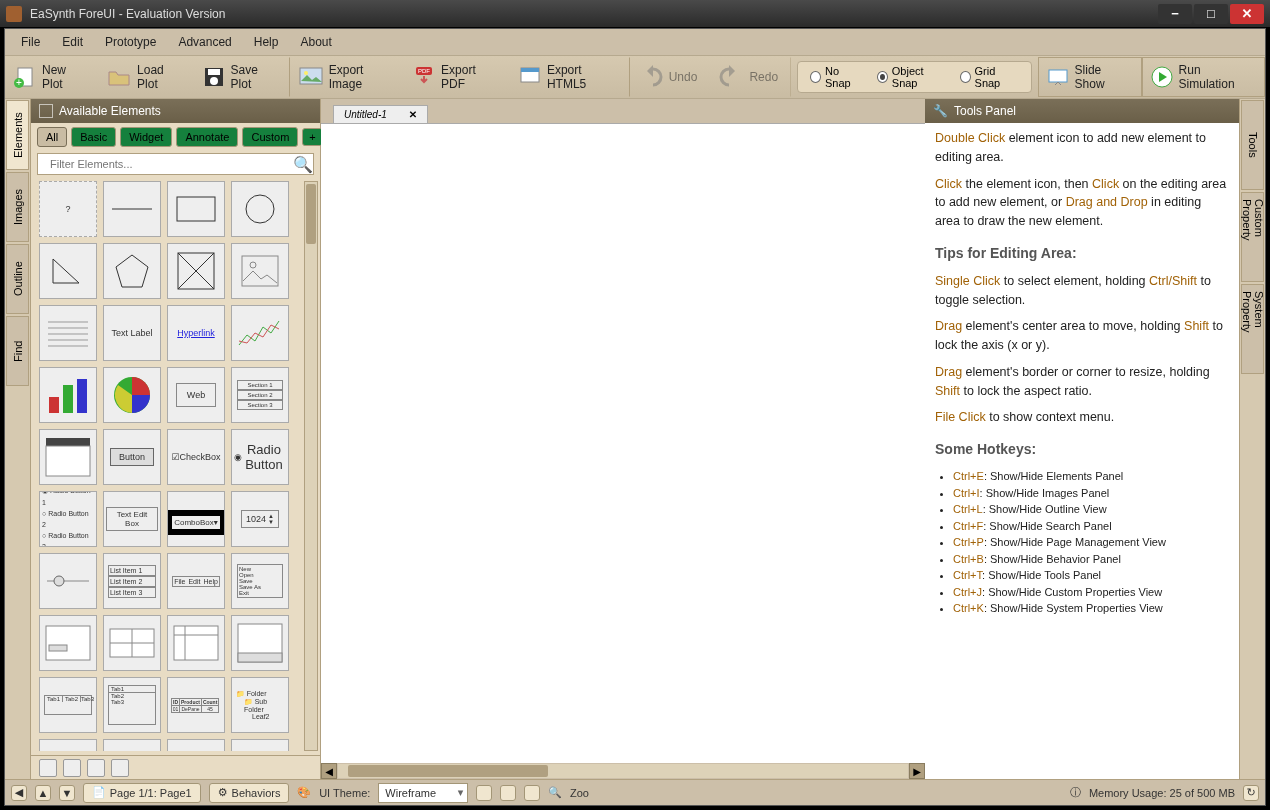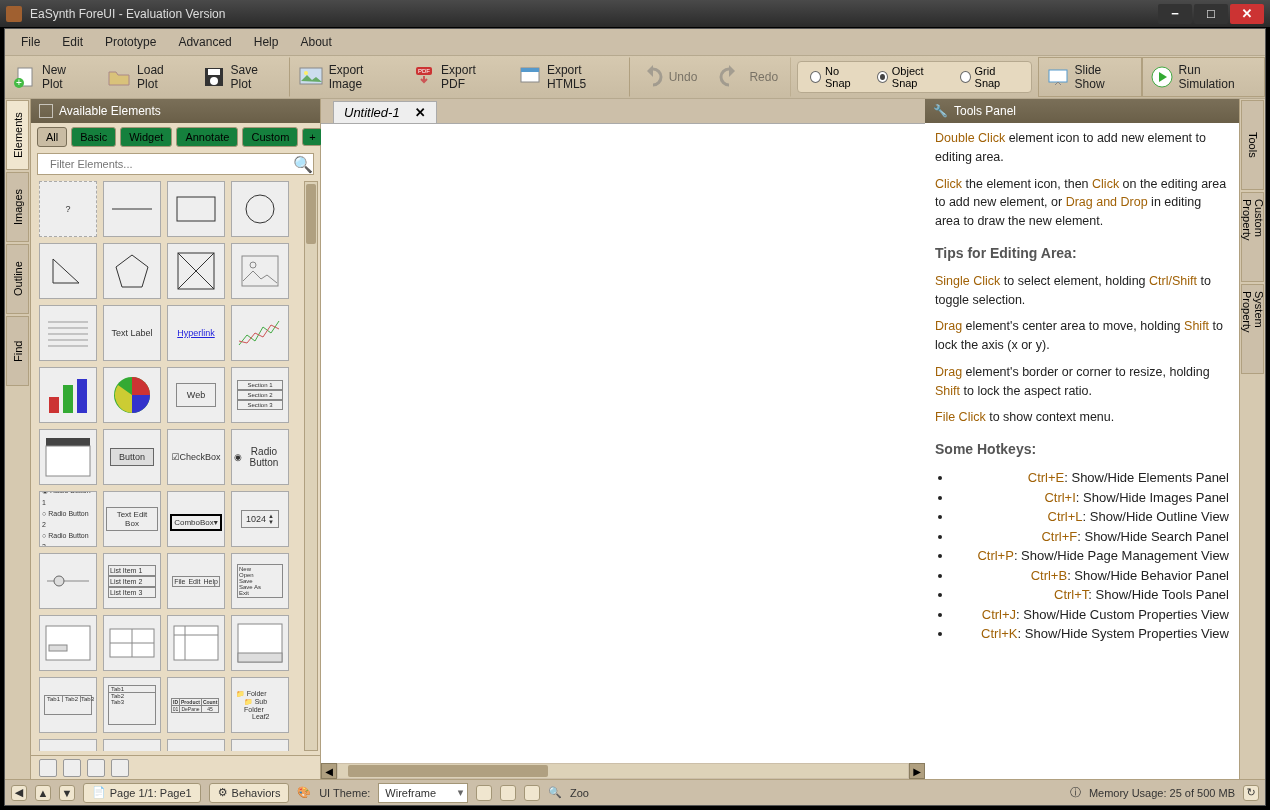--- a/index.html
+++ b/index.html
@@ -41,34 +41,34 @@
   .grid { flex:1; overflow:hidden; padding:4px 0 4px 8px; position:relative;}
   .grid-inner{display:grid;grid-template-columns:repeat(4,58px);gap:6px; height:100%; overflow:hidden; align-content:start;}
   .cell{width:58px;height:56px;background:#eee;border:1px solid #aaa;display:flex;align-items:center;justify-content:center;font-size:9px;color:#333;text-align:center;padding:2px;overflow:hidden;}
   .cell.dashed{border-style:dashed;}
   .vscroll{position:absolute;right:2px;top:4px;bottom:4px;width:14px;background:#ddd2b8;border:1px solid #b0a080;}
   .vscroll .thumb{position:absolute;left:1px;right:1px;top:2px;height:60px;background:#b0a080;border-radius:2px;}
   .palette-foot{height:24px;border-top:1px solid #b0a080;display:flex;align-items:center;gap:6px;padding:0 8px;}
   .pf-btn{width:18px;height:18px;border:1px solid #999;background:#eee;border-radius:2px;}
   .center { flex:1; display:flex; flex-direction:column; background:#eee; }
   .tabrow{height:24px;background:#ccbfa9;display:flex;align-items:flex-end;padding:0 12px;}
-  .filetab{background:#eee;border:1px solid #aaa;border-bottom:none;padding:3px 10px;font-size:13px;font-style:italic;display:flex;align-items:center;gap:15px;}
+  .filetab{background:#eee;border:1px solid #aaa;border-bottom:none;padding:3px 10px;font-size:10px;font-style:italic;display:flex;align-items:center;gap:22px;}
   .filetab .x{font-style:normal;font-weight:bold;cursor:pointer;}
   .canvas{flex:1;background:#fff;margin:0 0 0 0;position:relative;border-top:1px solid #aaa;}
   .hscroll{height:16px;background:#ccbfa9;display:flex;align-items:center;}
   .hscroll .arrow{width:16px;height:16px;background:#b0a080;border:1px solid #8a7d60;display:flex;align-items:center;justify-content:center;font-size:10px;}
   .hscroll .track{flex:1;height:14px;background:#ddd2b8;position:relative;margin:0 1px;}
   .hscroll .thumb{position:absolute;left:10px;width:200px;top:1px;bottom:1px;background:#b0a080;border-radius:2px;}
   .right { width:340px; display:flex; background:#e8dcc4;}
   .tools{flex:1;display:flex;flex-direction:column;}
   .tools .body{flex:1;background:#fff;padding:6px 10px;font-size:12.5px;color:#222;overflow:hidden;line-height:1.5;}
   .tools .body h3{font-size:14px;color:#555;margin:12px 0 8px;font-weight:bold;}
   .kw{color:#a16207;}
   .tools ul{list-style:disc;padding-left:18px;margin-top:6px;}
-  .tools li{margin:0 0;font-size:13px;text-align:right;}
+  .tools li{margin:0 0;font-size:11px;}
   .righttabs{width:26px;background:#d6c9b0;border-left:1px solid #b0a080;display:flex;flex-direction:column;}
   .righttab{flex:0 0 auto;height:90px;writing-mode:vertical-rl;font-size:11px;display:flex;align-items:center;justify-content:center;border:1px solid #b0a080;margin:1px;background:#ccbfa9;cursor:pointer;gap:4px;padding:6px 0;}
   .statusbar{position:absolute;left:0;right:0;bottom:0;height:26px;background:#ccbfa9;border-top:1px solid #b0a080;display:flex;align-items:center;font-size:11px;color:#333;padding:0 6px;gap:8px;}
   .st-btn{height:20px;padding:0 8px;border:1px solid #a39677;background:#f0e6cf;display:flex;align-items:center;gap:4px;border-radius:3px;}
   .st-sel{height:20px;border:1px solid #a39677;background:#fff;padding:0 18px 0 6px;display:flex;align-items:center;position:relative;min-width:90px;}
   .st-sel::after{content:"▾";position:absolute;right:4px;color:#666;}
   .sq{width:16px;height:16px;background:#f0e6cf;border:1px solid #a39677;border-radius:3px;display:flex;align-items:center;justify-content:center;}
   .spacer{flex:1;}
   svg{display:block;}
 </style>
@@ -335,34 +335,34 @@
               </div>
             <div class="cell">
                 <div style="border:1px solid #666;padding:3px 8px;background:#ddd;">Button</div>
               </div>
             <div class="cell">
                 <span>☑ </span>
                 <span>CheckBox</span>
               </div>
             <div class="cell">
                 <span>◉ </span>
-                <span style="font-size:10px;">Radio Button</span>
+                <span style="font-size:13px;">Radio Button</span>
               </div>
             <div class="cell">
                 <div style="font-size:7px;text-align:left;line-height:1.6;">
                   <div>◉ <span>Radio Button 1</span></div>
                   <div>○ <span>Radio Button 2</span></div>
                   <div>○ <span>Radio Button 3</span></div>
                 </div>
               </div>
             <div class="cell">
                 <div style="border:1px solid #888;padding:2px 3px;font-size:8px;">Text Edit Box</div>
               </div>
             <div class="cell">
-                <div style="border:2px solid #000000;padding:2px 2px;font-size:8px;display:flex;margin-top:6px;">
+                <div style="border:6px solid #000000;padding:2px 2px;font-size:8px;display:flex;margin-top:6px;">
                   <span>ComboBox</span>
                   <span>▾</span>
                 </div>
               </div>
             <div class="cell">
                 <div style="border:1px solid #888;padding:2px 4px;display:flex;align-items:center;gap:2px;">
                   <span>1024</span>
                   <span style="font-size:6px;line-height:1;">▲<br>▼</span>
                 </div>
               </div>

